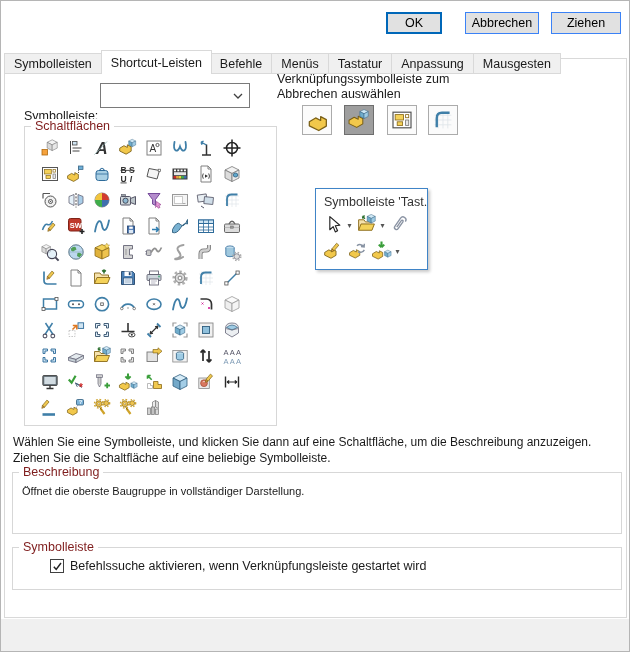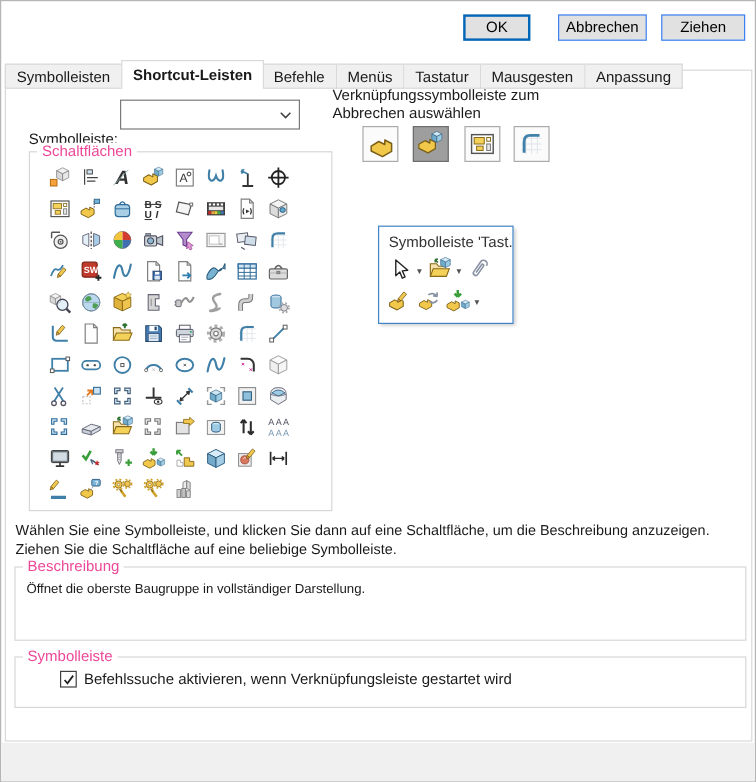--- a/index.html
+++ b/index.html
@@ -11,35 +11,35 @@
   .titlebar{position:absolute;left:0;top:0;width:100%;height:34px;background:#fff;}
   .title{position:absolute;left:10px;top:8px;font-size:13px;color:#a3a3a3;}
   .cap-btn{position:absolute;top:2px;width:30px;height:24px;text-align:center;line-height:24px;color:#6e6e6e;cursor:default;}
   .help-btn{left:552px;font-size:14px;}
   .close-btn{left:597px;font-size:17px;}
   
   .tabs{position:absolute;left:3px;top:49px;display:flex;align-items:flex-end;z-index:3;}
   .tab{height:21px;padding:3px 9px 0 9px;background:#f0f0f0;border:1px solid #d9d9d9;border-left-width:0;
     font-size:12.5px;white-space:nowrap;}
   .tab:first-child{border-left-width:1px;}
-  .tab.active{height:24px;padding-top:5px;background:#fff;border:1px solid #d9d9d9;border-bottom:none;margin:0 -1px;position:relative;z-index:4;font-weight:bold;}
+  .tab.active{height:24px;padding-top:5px;background:#fff;border:1px solid #d9d9d9;border-bottom:none;margin:0 -1px;position:relative;z-index:4;}
   
   .tabpage{position:absolute;left:3px;top:57px;width:623px;height:560px;background:#fff;border:1px solid #d9d9d9;}
   .lbl{position:absolute;white-space:nowrap;}
   
   .select{position:absolute;left:95px;top:24px;width:150px;height:25px;border:1px solid #7a7a7a;background:#fff;
     display:flex;align-items:center;padding:0 22px 0 7px;white-space:nowrap;overflow:hidden;}
   .select .chev{position:absolute;right:6px;top:9px;}
   
   .pickbtn{position:absolute;top:46px;width:30px;height:30px;border:1px solid #ababab;background:#fbfbfb;
     display:flex;align-items:center;justify-content:center;}
   .pickbtn.selected{background:#9e9e9e;border-color:#6e6e6e;}
   
   .group{position:absolute;border:1px solid #d7d7d7;background:#fff;}
-  .group > .legend{position:absolute;top:-8px;left:6px;background:#fff;padding:0 4px;font-size:12.5px;color:#ec4899;white-space:nowrap;}
+  .group > .legend{position:absolute;top:-8px;left:6px;background:#fff;padding:0 4px;font-size:12.5px;color:#7f1d1d;white-space:nowrap;}
   
   .grid{position:absolute;left:32px;top:76px;width:210px;display:grid;grid-template-columns:repeat(8,26px);grid-auto-rows:26px;}
   .cell{display:flex;align-items:center;justify-content:center;}
   
   .preview{position:absolute;left:310px;top:129px;width:113px;height:82px;background:#fff;border:1px solid #3f84c7;
     box-shadow:2px 2px 3px rgba(0,0,0,.22);}
   .preview .ptitle{padding:6px 6px 2px 8px;font-size:12.5px;color:#333;white-space:nowrap;overflow:hidden;}
   .prow{display:flex;align-items:center;padding-left:5px;height:26px;}
   .picon{width:24px;height:24px;display:flex;align-items:center;justify-content:center;}
   .pchev{width:9px;font-size:8px;color:#555;text-align:center;transform:translateY(1px);}
@@ -63,22 +63,22 @@
 
 <div class="dialog">
 
 
   <div class="tabs">
       <div class="tab">Symbolleisten</div>
       <div class="tab active">Shortcut-Leisten</div>
       <div class="tab">Befehle</div>
       <div class="tab">Menüs</div>
       <div class="tab">Tastatur</div>
+      <div class="tab">Anpassung</div>
       <div class="tab">Mausgesten</div>
-      <div class="tab">Anpassung</div>
     </div>
 
   <div class="tabpage">
 
     <span class="lbl" style="left:19px;top:29px;margin-top:21px;">Symbolleiste:</span>
 
     <div class="select">
       <span class="chev">
         <svg width="10" height="7" viewBox="0 0 10 7">
             <path d="M1 1 l4 4 4-4" fill="none" stroke="#404040" stroke-width="1.3"></path>

